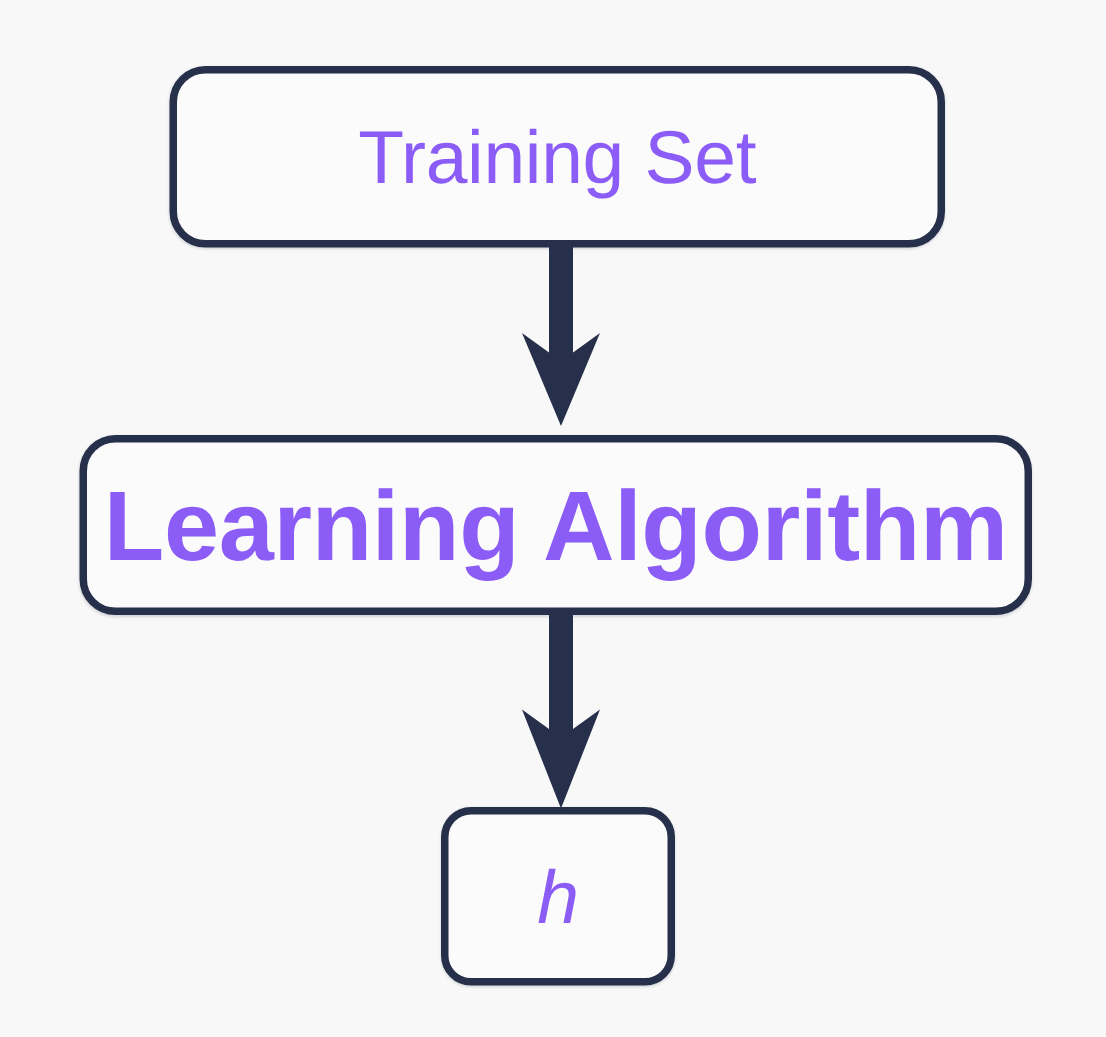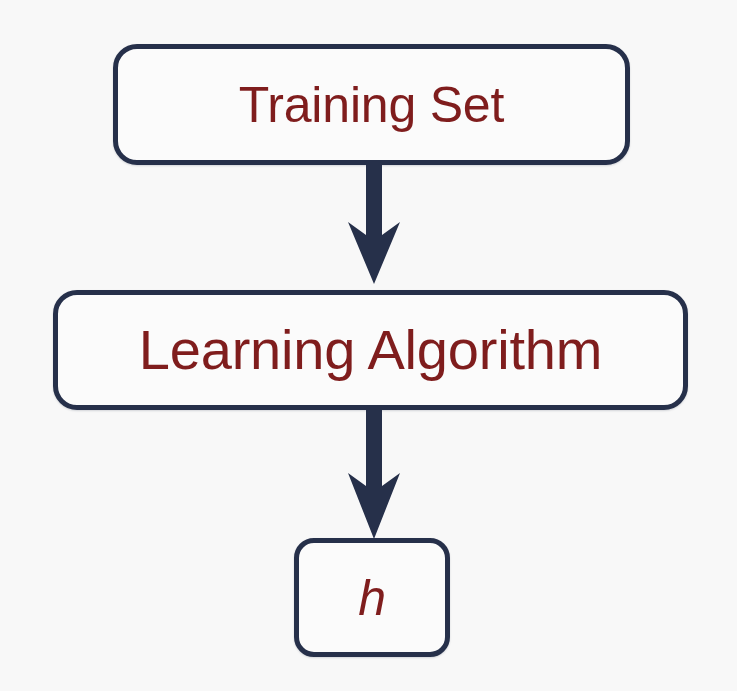--- a/index.html
+++ b/index.html
@@ -23,21 +23,21 @@
     position: absolute;
     box-sizing: border-box;
     background: #fbfbfb;
     border: 5px solid #26304a;
     display: flex;
     align-items: center;
     justify-content: center;
     box-shadow: 0 1px 2px rgba(40,48,74,0.18);
   }
   .node-label {
-    color: #7f1d1d;
+    color: #8b5cf6;
     font-family: "Liberation Sans", sans-serif;
     font-weight: 400;
     letter-spacing: -0.2px;
     white-space: nowrap;
     line-height: 1;
   }
 
   
   #node-training-set {
     left: 113px;
@@ -52,21 +52,22 @@
 
   
   #node-learning-algorithm {
     left: 53px;
     top: 290px;
     width: 635px;
     height: 120px;
     border-radius: 24px;
   }
   #node-learning-algorithm .node-label {
-    font-size: 56px;
+    font-size: 66px;
+    font-weight: bold;
   }
 
   
   #node-hypothesis {
     left: 294px;
     top: 538px;
     width: 156px;
     height: 119px;
     border-radius: 20px;
   }

